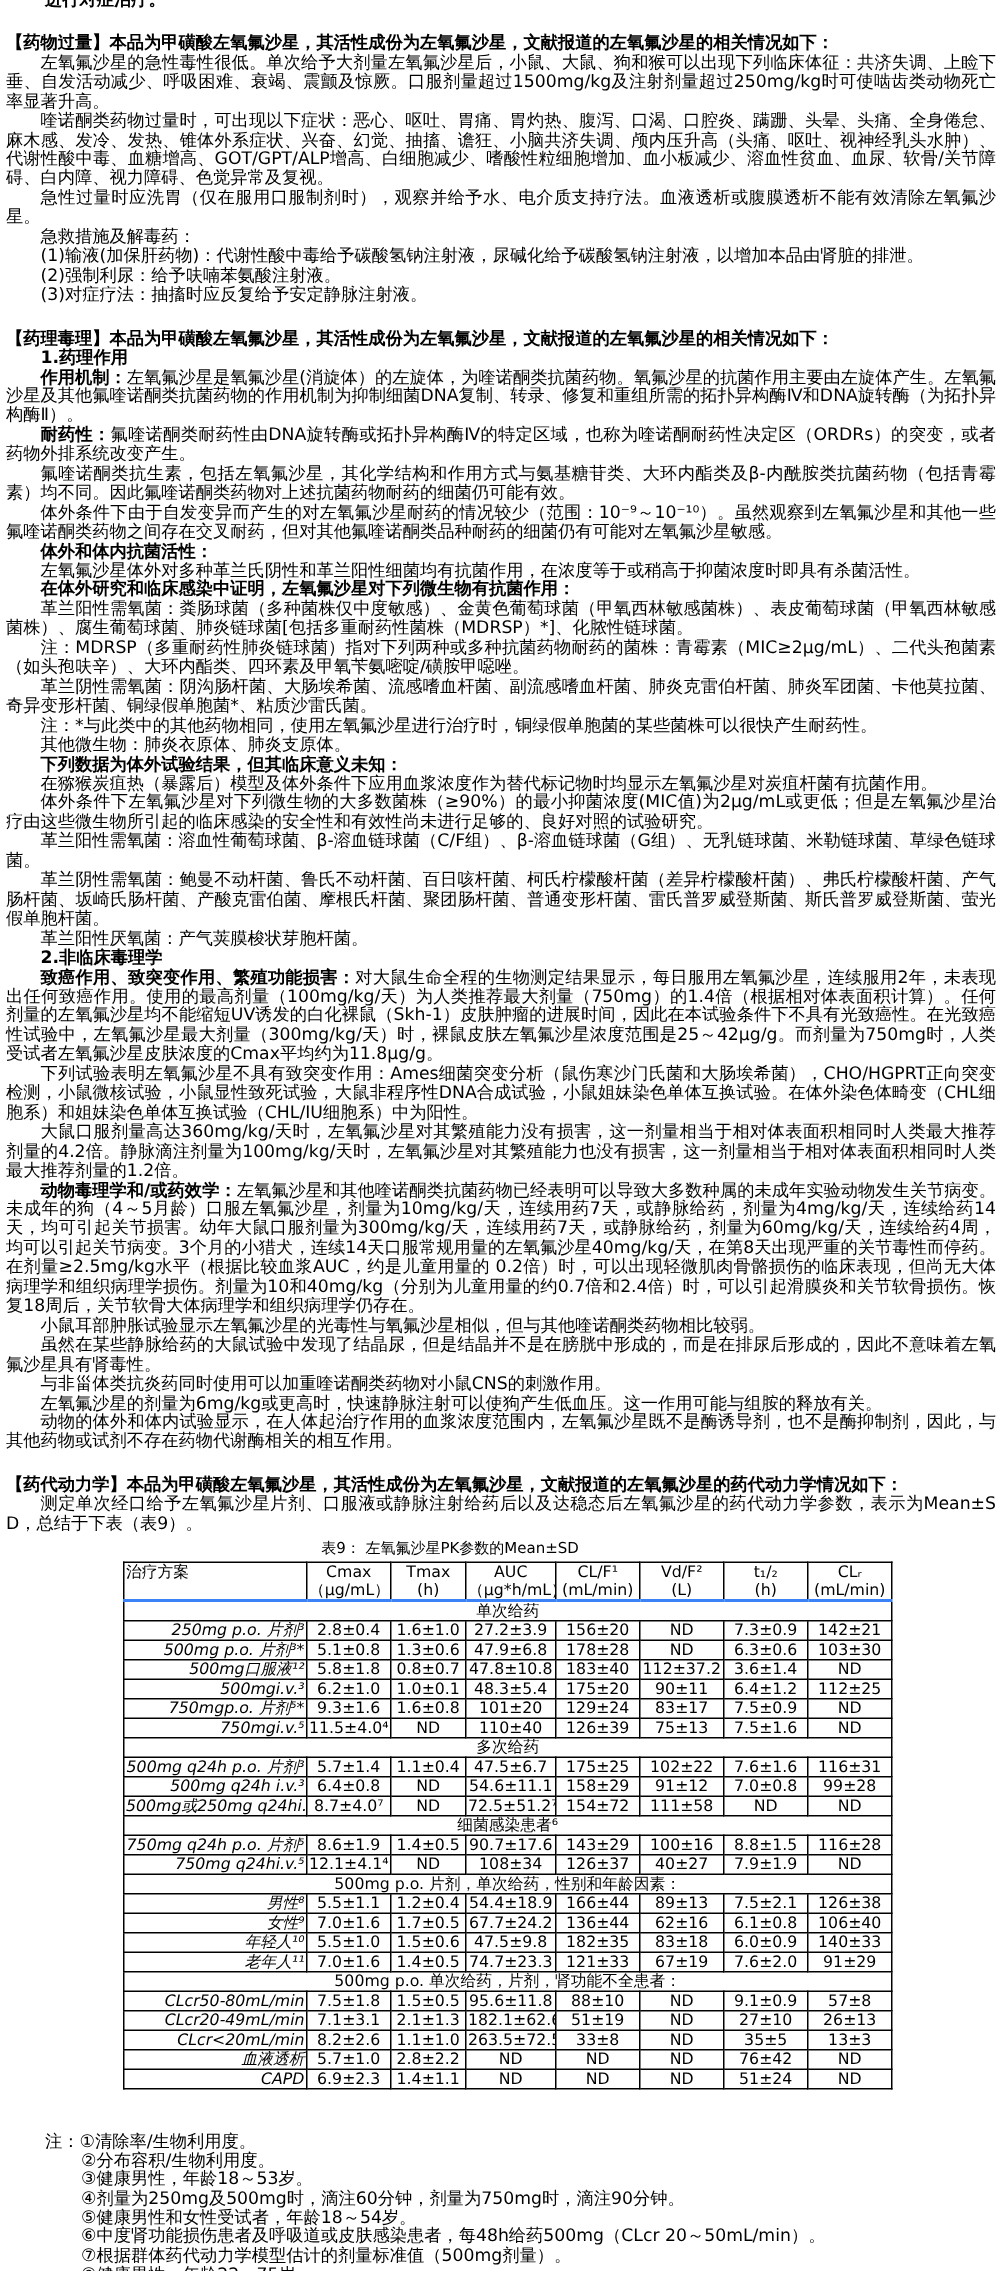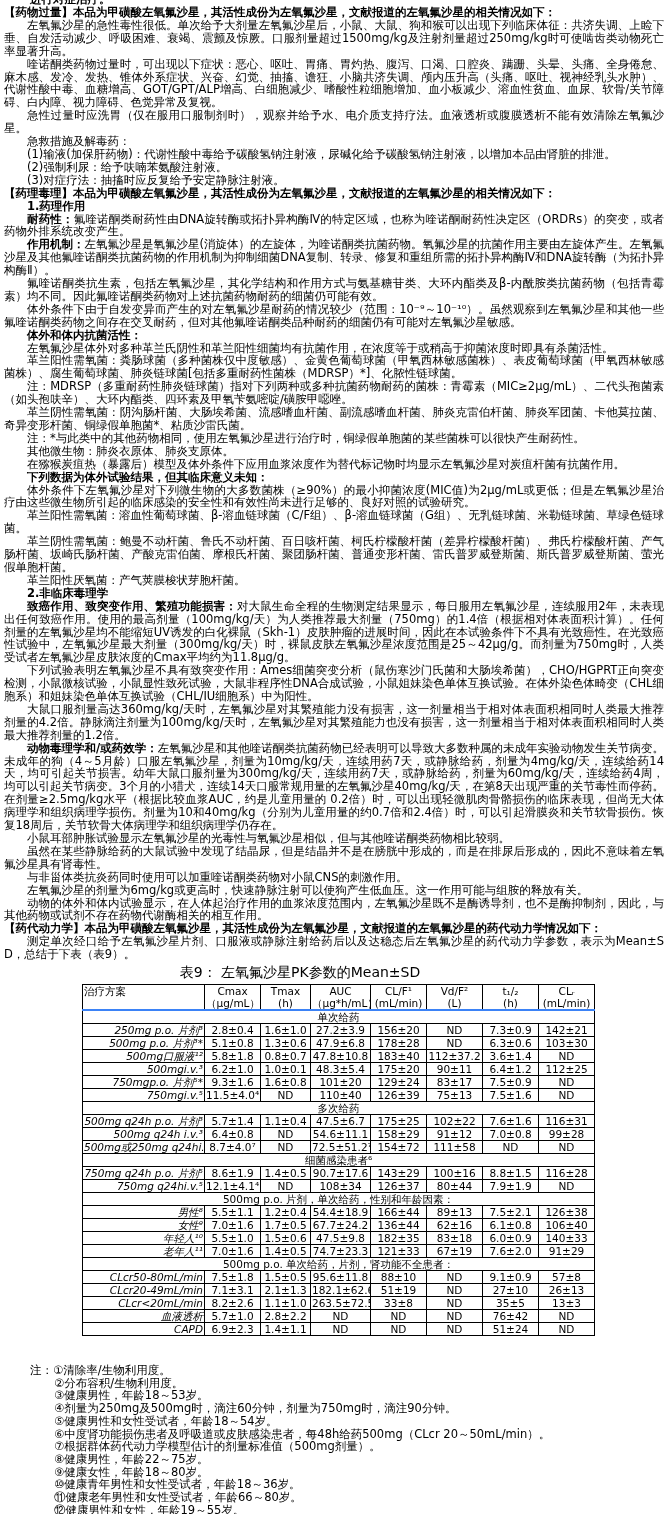--- a/index.html
+++ b/index.html
@@ -2,25 +2,25 @@
 <html><head>
 <meta charset="utf-8">
 <style>
   html,body{margin:0;padding:0;background:#ffffff;}
   body{width:668px;height:1514px;overflow:hidden;color:#000;
        font-family:"DejaVu Sans","Liberation Sans",sans-serif;}
   .page{padding:0 4px;box-sizing:border-box;width:668px;}
   .clip-top{height:6px;overflow:hidden;}
   .clip-top .t{margin-top:-8px;margin-left:26px;font-size:11.5px;font-weight:bold;}
   .para{font-size:11.5px;line-height:12.9px;text-align:justify;word-break:break-all;}
-  .para.header{font-weight:bold;}
+  .para.header{font-weight:bold;margin-top:16px;}
   .para.p{text-indent:2em;}
   .para.pb{text-indent:2em;font-weight:bold;}
   .para b{font-weight:bold;}
-  .tbl-title{font-size:14px;text-align:center;margin:3px 0 2px 0;width:592px;}
+  .tbl-title{font-size:10px;text-align:center;margin:3px 0 2px 0;width:592px;}
   .tbl-wrap{margin-left:78px;width:512px;}
   table{border-collapse:collapse;width:512px;table-layout:fixed;}
   th,td{border:1px solid #000;font-size:10.5px;line-height:12px;padding:0 1px;
         overflow:hidden;white-space:nowrap;}
   thead th{font-weight:normal;text-align:center;vertical-align:top;
            border-bottom:2px solid #3b82f6;}
   thead th.first{text-align:left;}
   td.lbl{text-align:right;font-style:italic;}
   td.num{text-align:center;}
   tr.section td{text-align:center;}
@@ -41,33 +41,34 @@
       <div class="para header">【药物过量】本品为甲磺酸左氧氟沙星，其活性成份为左氧氟沙星，文献报道的左氧氟沙星的相关情况如下：</div>
       <div class="para p">左氧氟沙星的急性毒性很低。单次给予大剂量左氧氟沙星后，小鼠、大鼠、狗和猴可以出现下列临床体征：共济失调、上睑下垂、自发活动减少、呼吸困难、衰竭、震颤及惊厥。口服剂量超过1500mg/kg及注射剂量超过250mg/kg时可使啮齿类动物死亡率显著升高。</div>
       <div class="para p">喹诺酮类药物过量时，可出现以下症状：恶心、呕吐、胃痛、胃灼热、腹泻、口渴、口腔炎、蹒跚、头晕、头痛、全身倦怠、麻木感、发冷、发热、锥体外系症状、兴奋、幻觉、抽搐、谵狂、小脑共济失调、颅内压升高（头痛、呕吐、视神经乳头水肿）、代谢性酸中毒、血糖增高、GOT/GPT/ALP增高、白细胞减少、嗜酸性粒细胞增加、血小板减少、溶血性贫血、血尿、软骨/关节障碍、白内障、视力障碍、色觉异常及复视。</div>
       <div class="para p">急性过量时应洗胃（仅在服用口服制剂时），观察并给予水、电介质支持疗法。血液透析或腹膜透析不能有效清除左氧氟沙星。</div>
       <div class="para p">急救措施及解毒药：</div>
       <div class="para p">(1)输液(加保肝药物)：代谢性酸中毒给予碳酸氢钠注射液，尿碱化给予碳酸氢钠注射液，以增加本品由肾脏的排泄。</div>
       <div class="para p">(2)强制利尿：给予呋喃苯氨酸注射液。</div>
       <div class="para p">(3)对症疗法：抽搐时应反复给予安定静脉注射液。</div>
       <div class="para header">【药理毒理】本品为甲磺酸左氧氟沙星，其活性成份为左氧氟沙星，文献报道的左氧氟沙星的相关情况如下：</div>
       <div class="para pb">1.药理作用</div>
+      <div class="para p"><b>作用机制：</b>左氧氟沙星是氧氟沙星(消旋体）的左旋体，为喹诺酮类抗菌药物。氧氟沙星的抗菌作用主要由左旋体产生。左氧氟沙星及其他氟喹诺酮类抗菌药物的作用机制为抑制细菌DNA复制、转录、修复和重组所需的拓扑异构酶Ⅳ和DNA旋转酶（为拓扑异构酶Ⅱ）。</div>
       <div class="para p"><b>耐药性：</b>氟喹诺酮类耐药性由DNA旋转酶或拓扑异构酶Ⅳ的特定区域，也称为喹诺酮耐药性决定区（ORDRs）的突变，或者药物外排系统改变产生。</div>
-      <div class="para p"><b>作用机制：</b>左氧氟沙星是氧氟沙星(消旋体）的左旋体，为喹诺酮类抗菌药物。氧氟沙星的抗菌作用主要由左旋体产生。左氧氟沙星及其他氟喹诺酮类抗菌药物的作用机制为抑制细菌DNA复制、转录、修复和重组所需的拓扑异构酶Ⅳ和DNA旋转酶（为拓扑异构酶Ⅱ）。</div>
       <div class="para p">氟喹诺酮类抗生素，包括左氧氟沙星，其化学结构和作用方式与氨基糖苷类、大环内酯类及β-内酰胺类抗菌药物（包括青霉素）均不同。因此氟喹诺酮类药物对上述抗菌药物耐药的细菌仍可能有效。</div>
       <div class="para p">体外条件下由于自发变异而产生的对左氧氟沙星耐药的情况较少（范围：10⁻⁹～10⁻¹⁰）。虽然观察到左氧氟沙星和其他一些氟喹诺酮类药物之间存在交叉耐药，但对其他氟喹诺酮类品种耐药的细菌仍有可能对左氧氟沙星敏感。</div>
       <div class="para pb">体外和体内抗菌活性：</div>
       <div class="para p">左氧氟沙星体外对多种革兰氏阴性和革兰阳性细菌均有抗菌作用，在浓度等于或稍高于抑菌浓度时即具有杀菌活性。</div>
+      <div class="para pb">在体外研究和临床感染中证明，左氧氟沙星对下列微生物有抗菌作用：</div>
       <div class="para p">革兰阳性需氧菌：粪肠球菌（多种菌株仅中度敏感）、金黄色葡萄球菌（甲氧西林敏感菌株）、表皮葡萄球菌（甲氧西林敏感菌株）、腐生葡萄球菌、肺炎链球菌[包括多重耐药性菌株（MDRSP）*]、化脓性链球菌。</div>
       <div class="para p">注：MDRSP（多重耐药性肺炎链球菌）指对下列两种或多种抗菌药物耐药的菌株：青霉素（MIC≥2μg/mL）、二代头孢菌素（如头孢呋辛）、大环内酯类、四环素及甲氧苄氨嘧啶/磺胺甲噁唑。</div>
       <div class="para p">革兰阴性需氧菌：阴沟肠杆菌、大肠埃希菌、流感嗜血杆菌、副流感嗜血杆菌、肺炎克雷伯杆菌、肺炎军团菌、卡他莫拉菌、奇异变形杆菌、铜绿假单胞菌*、粘质沙雷氏菌。</div>
       <div class="para p">注：*与此类中的其他药物相同，使用左氧氟沙星进行治疗时，铜绿假单胞菌的某些菌株可以很快产生耐药性。</div>
       <div class="para p">其他微生物：肺炎衣原体、肺炎支原体。</div>
+      <div class="para pb">下列数据为体外试验结果，但其临床意义未知：</div>
       <div class="para p">在猕猴炭疽热（暴露后）模型及体外条件下应用血浆浓度作为替代标记物时均显示左氧氟沙星对炭疽杆菌有抗菌作用。</div>
-      <div class="para pb">下列数据为体外试验结果，但其临床意义未知：</div>
       <div class="para p">体外条件下左氧氟沙星对下列微生物的大多数菌株（≥90%）的最小抑菌浓度(MIC值)为2μg/mL或更低；但是左氧氟沙星治疗由这些微生物所引起的临床感染的安全性和有效性尚未进行足够的、良好对照的试验研究。</div>
       <div class="para p">革兰阳性需氧菌：溶血性葡萄球菌、β-溶血链球菌（C/F组）、β-溶血链球菌（G组）、无乳链球菌、米勒链球菌、草绿色链球菌。</div>
       <div class="para p">革兰阴性需氧菌：鲍曼不动杆菌、鲁氏不动杆菌、百日咳杆菌、柯氏柠檬酸杆菌（差异柠檬酸杆菌）、弗氏柠檬酸杆菌、产气肠杆菌、坂崎氏肠杆菌、产酸克雷伯菌、摩根氏杆菌、聚团肠杆菌、普通变形杆菌、雷氏普罗威登斯菌、斯氏普罗威登斯菌、萤光假单胞杆菌。</div>
       <div class="para p">革兰阳性厌氧菌：产气荚膜梭状芽胞杆菌。</div>
       <div class="para pb">2.非临床毒理学</div>
       <div class="para p"><b>致癌作用、致突变作用、繁殖功能损害：</b>对大鼠生命全程的生物测定结果显示，每日服用左氧氟沙星，连续服用2年，未表现出任何致癌作用。使用的最高剂量（100mg/kg/天）为人类推荐最大剂量（750mg）的1.4倍（根据相对体表面积计算）。任何剂量的左氧氟沙星均不能缩短UV诱发的白化裸鼠（Skh-1）皮肤肿瘤的进展时间，因此在本试验条件下不具有光致癌性。在光致癌性试验中，左氧氟沙星最大剂量（300mg/kg/天）时，裸鼠皮肤左氧氟沙星浓度范围是25～42μg/g。而剂量为750mg时，人类受试者左氧氟沙星皮肤浓度的Cmax平均约为11.8μg/g。</div>
       <div class="para p">下列试验表明左氧氟沙星不具有致突变作用：Ames细菌突变分析（鼠伤寒沙门氏菌和大肠埃希菌），CHO/HGPRT正向突变检测，小鼠微核试验，小鼠显性致死试验，大鼠非程序性DNA合成试验，小鼠姐妹染色单体互换试验。在体外染色体畸变（CHL细胞系）和姐妹染色单体互换试验（CHL/IU细胞系）中为阳性。</div>
       <div class="para p">大鼠口服剂量高达360mg/kg/天时，左氧氟沙星对其繁殖能力没有损害，这一剂量相当于相对体表面积相同时人类最大推荐剂量的4.2倍。静脉滴注剂量为100mg/kg/天时，左氧氟沙星对其繁殖能力也没有损害，这一剂量相当于相对体表面积相同时人类最大推荐剂量的1.2倍。</div>
       <div class="para p"><b>动物毒理学和/或药效学：</b>左氧氟沙星和其他喹诺酮类抗菌药物已经表明可以导致大多数种属的未成年实验动物发生关节病变。未成年的狗（4～5月龄）口服左氧氟沙星，剂量为10mg/kg/天，连续用药7天，或静脉给药，剂量为4mg/kg/天，连续给药14天，均可引起关节损害。幼年大鼠口服剂量为300mg/kg/天，连续用药7天，或静脉给药，剂量为60mg/kg/天，连续给药4周，均可以引起关节病变。3个月的小猎犬，连续14天口服常规用量的左氧氟沙星40mg/kg/天，在第8天出现严重的关节毒性而停药。在剂量≥2.5mg/kg水平（根据比较血浆AUC，约是儿童用量的 0.2倍）时，可以出现轻微肌肉骨骼损伤的临床表现，但尚无大体病理学和组织病理学损伤。剂量为10和40mg/kg（分别为儿童用量的约0.7倍和2.4倍）时，可以引起滑膜炎和关节软骨损伤。恢复18周后，关节软骨大体病理学和组织病理学仍存在。</div>
       <div class="para p">小鼠耳部肿胀试验显示左氧氟沙星的光毒性与氧氟沙星相似，但与其他喹诺酮类药物相比较弱。</div>
@@ -237,21 +238,21 @@
             <td class="num">100±16</td>
             <td class="num">8.8±1.5</td>
             <td class="num">116±28</td>
           </tr>
           <tr>
             <td class="lbl">750mg q24hi.v.⁵</td>
             <td class="num">12.1±4.1⁴</td>
             <td class="num">ND</td>
             <td class="num">108±34</td>
             <td class="num">126±37</td>
-            <td class="num">80±44</td>
+            <td class="num">40±27</td>
             <td class="num">7.9±1.9</td>
             <td class="num">ND</td>
           </tr>
           <tr class="section">
             <td colspan="8">500mg p.o. 片剂，单次给药，性别和年龄因素：</td>
           </tr>
           <tr>
             <td class="lbl">男性⁸</td>
             <td class="num">5.5±1.1</td>
             <td class="num">1.2±0.4</td>

